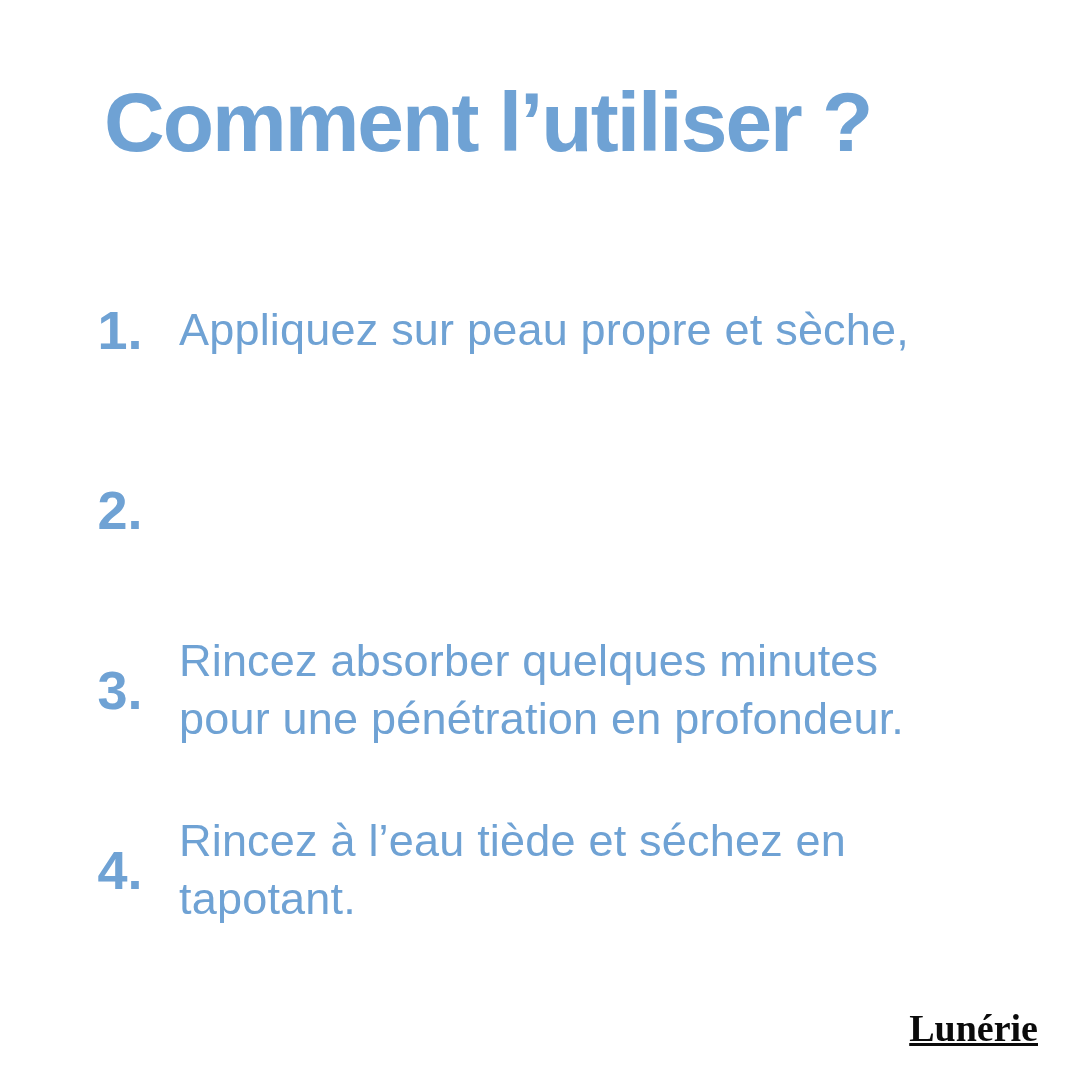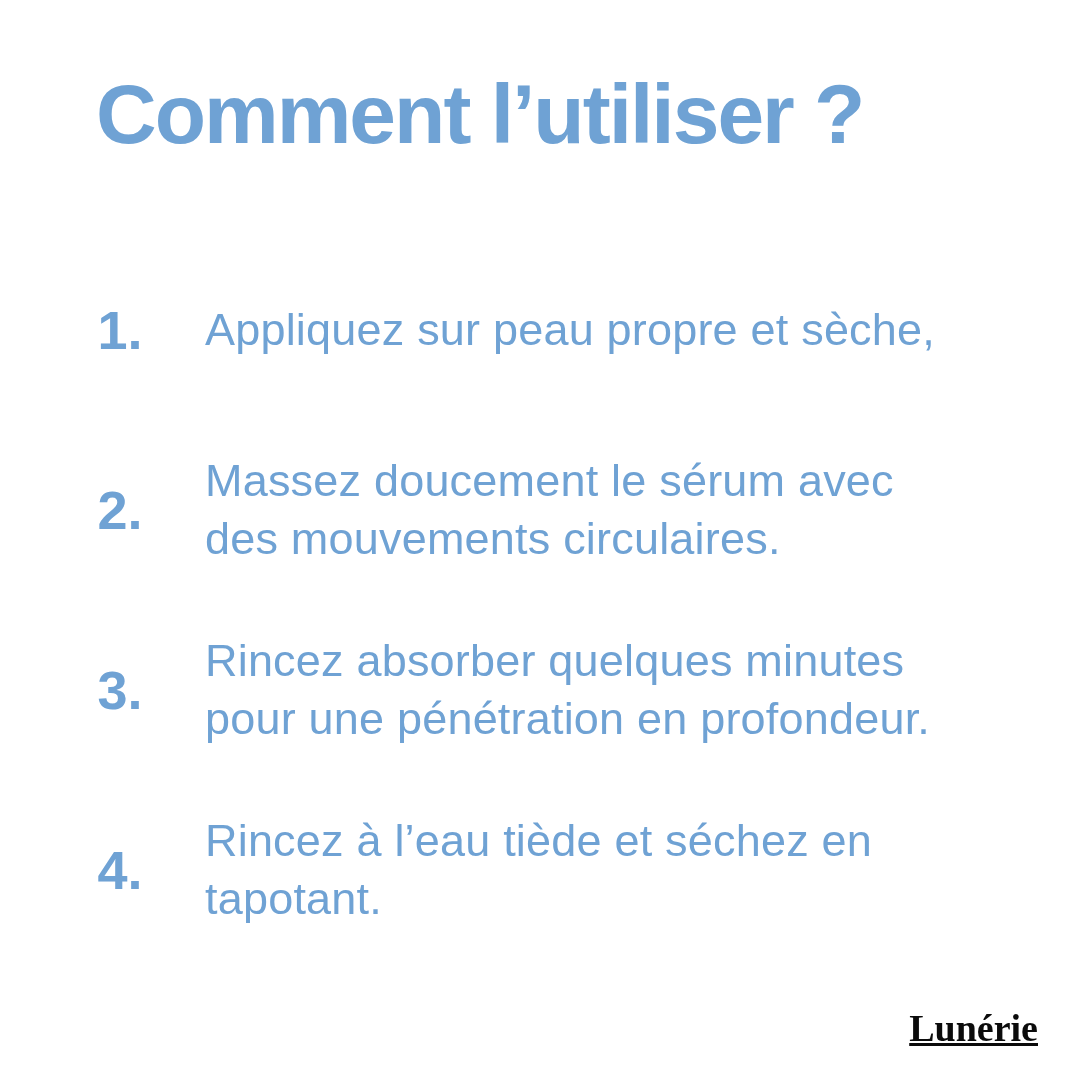--- a/index.html
+++ b/index.html
@@ -12,21 +12,21 @@
     width: 1080px;
     height: 1080px;
     background: var(--bg, #ffffff);
     overflow: hidden;
     font-family: "Liberation Sans", sans-serif;
   }
   .title {
     position: absolute;
     left: 88px;
     top: 60px;
-    margin: 8px;
+    margin: 16px;
     font-size: 84px;
     line-height: 1.1;
     font-weight: bold;
     letter-spacing: -2px;
     color: var(--accent, #6FA2D4);
     white-space: nowrap;
   }
   .step {
     position: absolute;
     left: 0;
@@ -42,21 +42,21 @@
   .step-num {
     width: 70px;
     margin-left: 85px;
     flex: 0 0 auto;
     text-align: center;
     font-size: 54px;
     font-weight: bold;
     color: var(--accent, #6FA2D4);
   }
   .step-lines {
-    margin-left: 50px;
+    margin-left: 24px;
     font-size: 45px;
     line-height: 58px;
     color: var(--accent, #6FA2D4);
     letter-spacing: 0.2px;
   }
   .brand {
     position: absolute;
     right: 42px;
     top: 1006px;
     font-family: "Liberation Serif", serif;
@@ -76,24 +76,20 @@
 
   <div class="step step-1">
     <div class="step-num">1.</div>
     <div class="step-lines">
       <div>Appliquez sur peau propre et sèche,</div>
     </div>
   </div>
 
   <div class="step step-2">
     <div class="step-num">2.</div>
-    <div class="step-lines">
-      <div>Massez doucement le sérum avec</div>
-      <div>des mouvements circulaires.</div>
-    </div>
   </div>
 
   <div class="step step-3">
     <div class="step-num">3.</div>
     <div class="step-lines">
       <div>Rincez absorber quelques minutes</div>
       <div>pour une pénétration en profondeur.</div>
     </div>
   </div>
 

